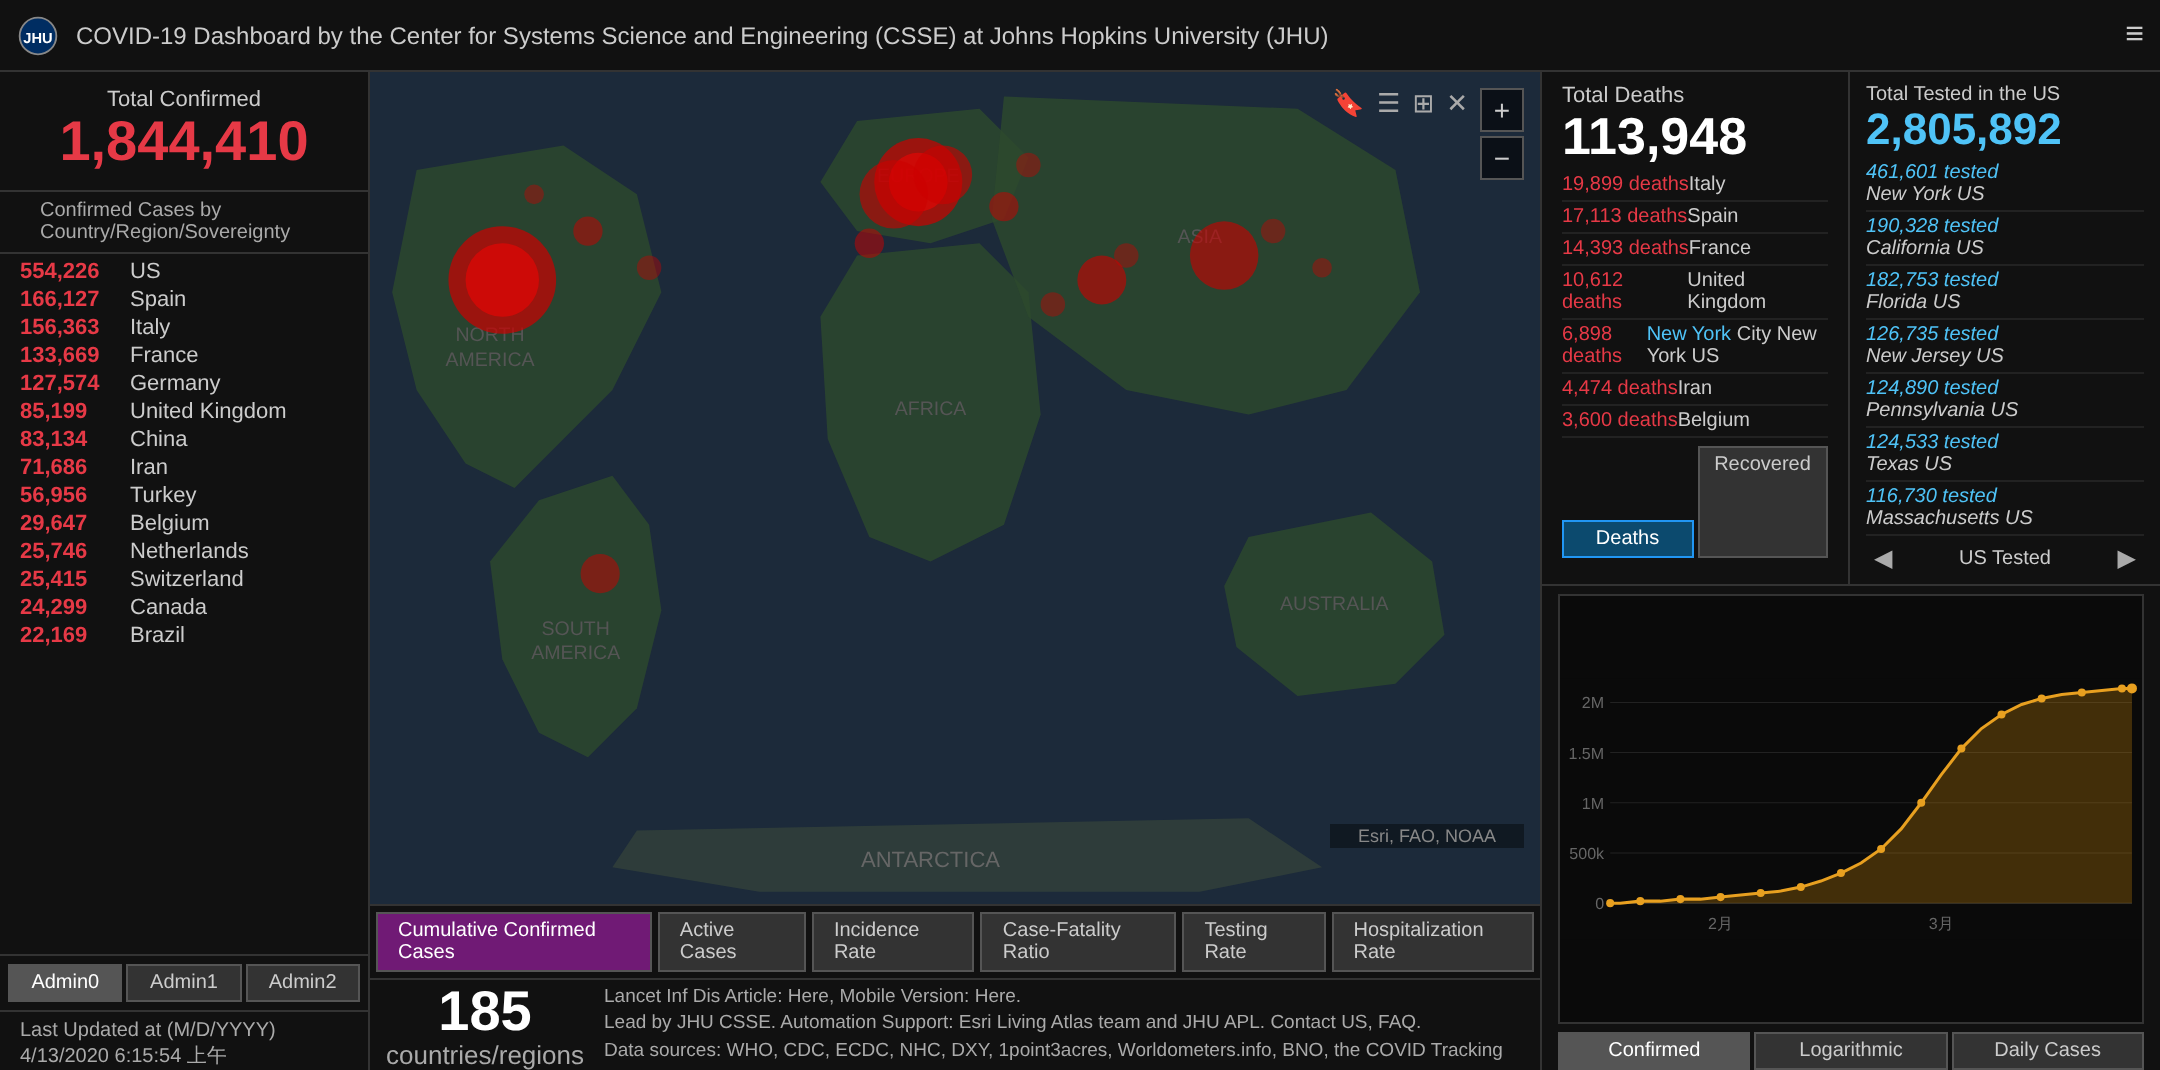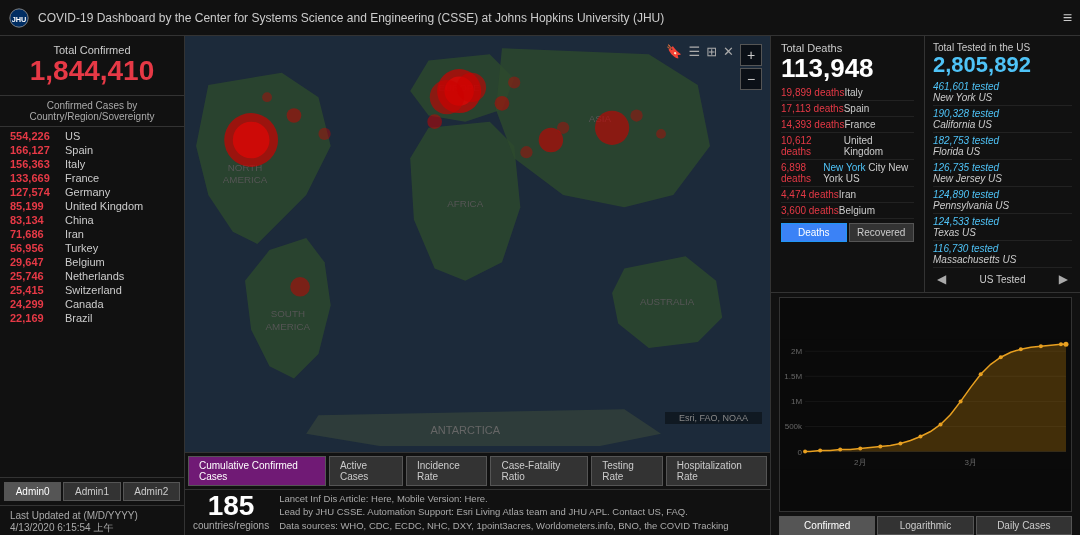--- a/index.html
+++ b/index.html
@@ -62,24 +62,24 @@
       font-size: 11px;
       color: #ccc;
     }
     #total-confirmed-value {
       font-size: 28px;
       font-weight: bold;
       color: #e63946;
       line-height: 1.1;
     }
     #confirmed-cases-header {
-      text-align: center;
+      text-align: left;
       font-size: 10px;
       color: #aaa;
-      padding: 4px 8px;
+      padding: 4px 20px;
       border-bottom: 1px solid #333;
     }
     #country-list {
       flex: 1;
       overflow-y: auto;
       padding: 2px 0;
     }
     #country-list::-webkit-scrollbar { width: 4px; }
     #country-list::-webkit-scrollbar-thumb { background: #444; }
     .country-row {
@@ -213,21 +213,21 @@
       align-items: center;
       min-width: 50px;
     }
     #countries-number {
       font-size: 28px;
       font-weight: bold;
       color: #fff;
       line-height: 1;
     }
     #countries-label {
-      font-size: 10px;
+      font-size: 13px;
       color: #aaa;
       text-align: center;
     }
     #info-text {
       font-size: 9.5px;
       color: #aaa;
       line-height: 1.4;
     }
 
     
@@ -289,23 +289,24 @@
       flex: 1;
       text-align: center;
       padding: 3px;
       font-size: 10px;
       background: #333;
       color: #ccc;
       cursor: pointer;
       border: 1px solid #555;
     }
     .deaths-tab.active {
-      background: #3b82f6;
+      background: #0c4a6e;
       color: #fff;
       border-color: #2196F3;
+      margin-top: 37px;
     }
 
     
     #tested-block {
       width: 155px;
       padding: 6px 8px;
     }
     #tested-label {
       font-size: 10px;
       color: #ccc;

